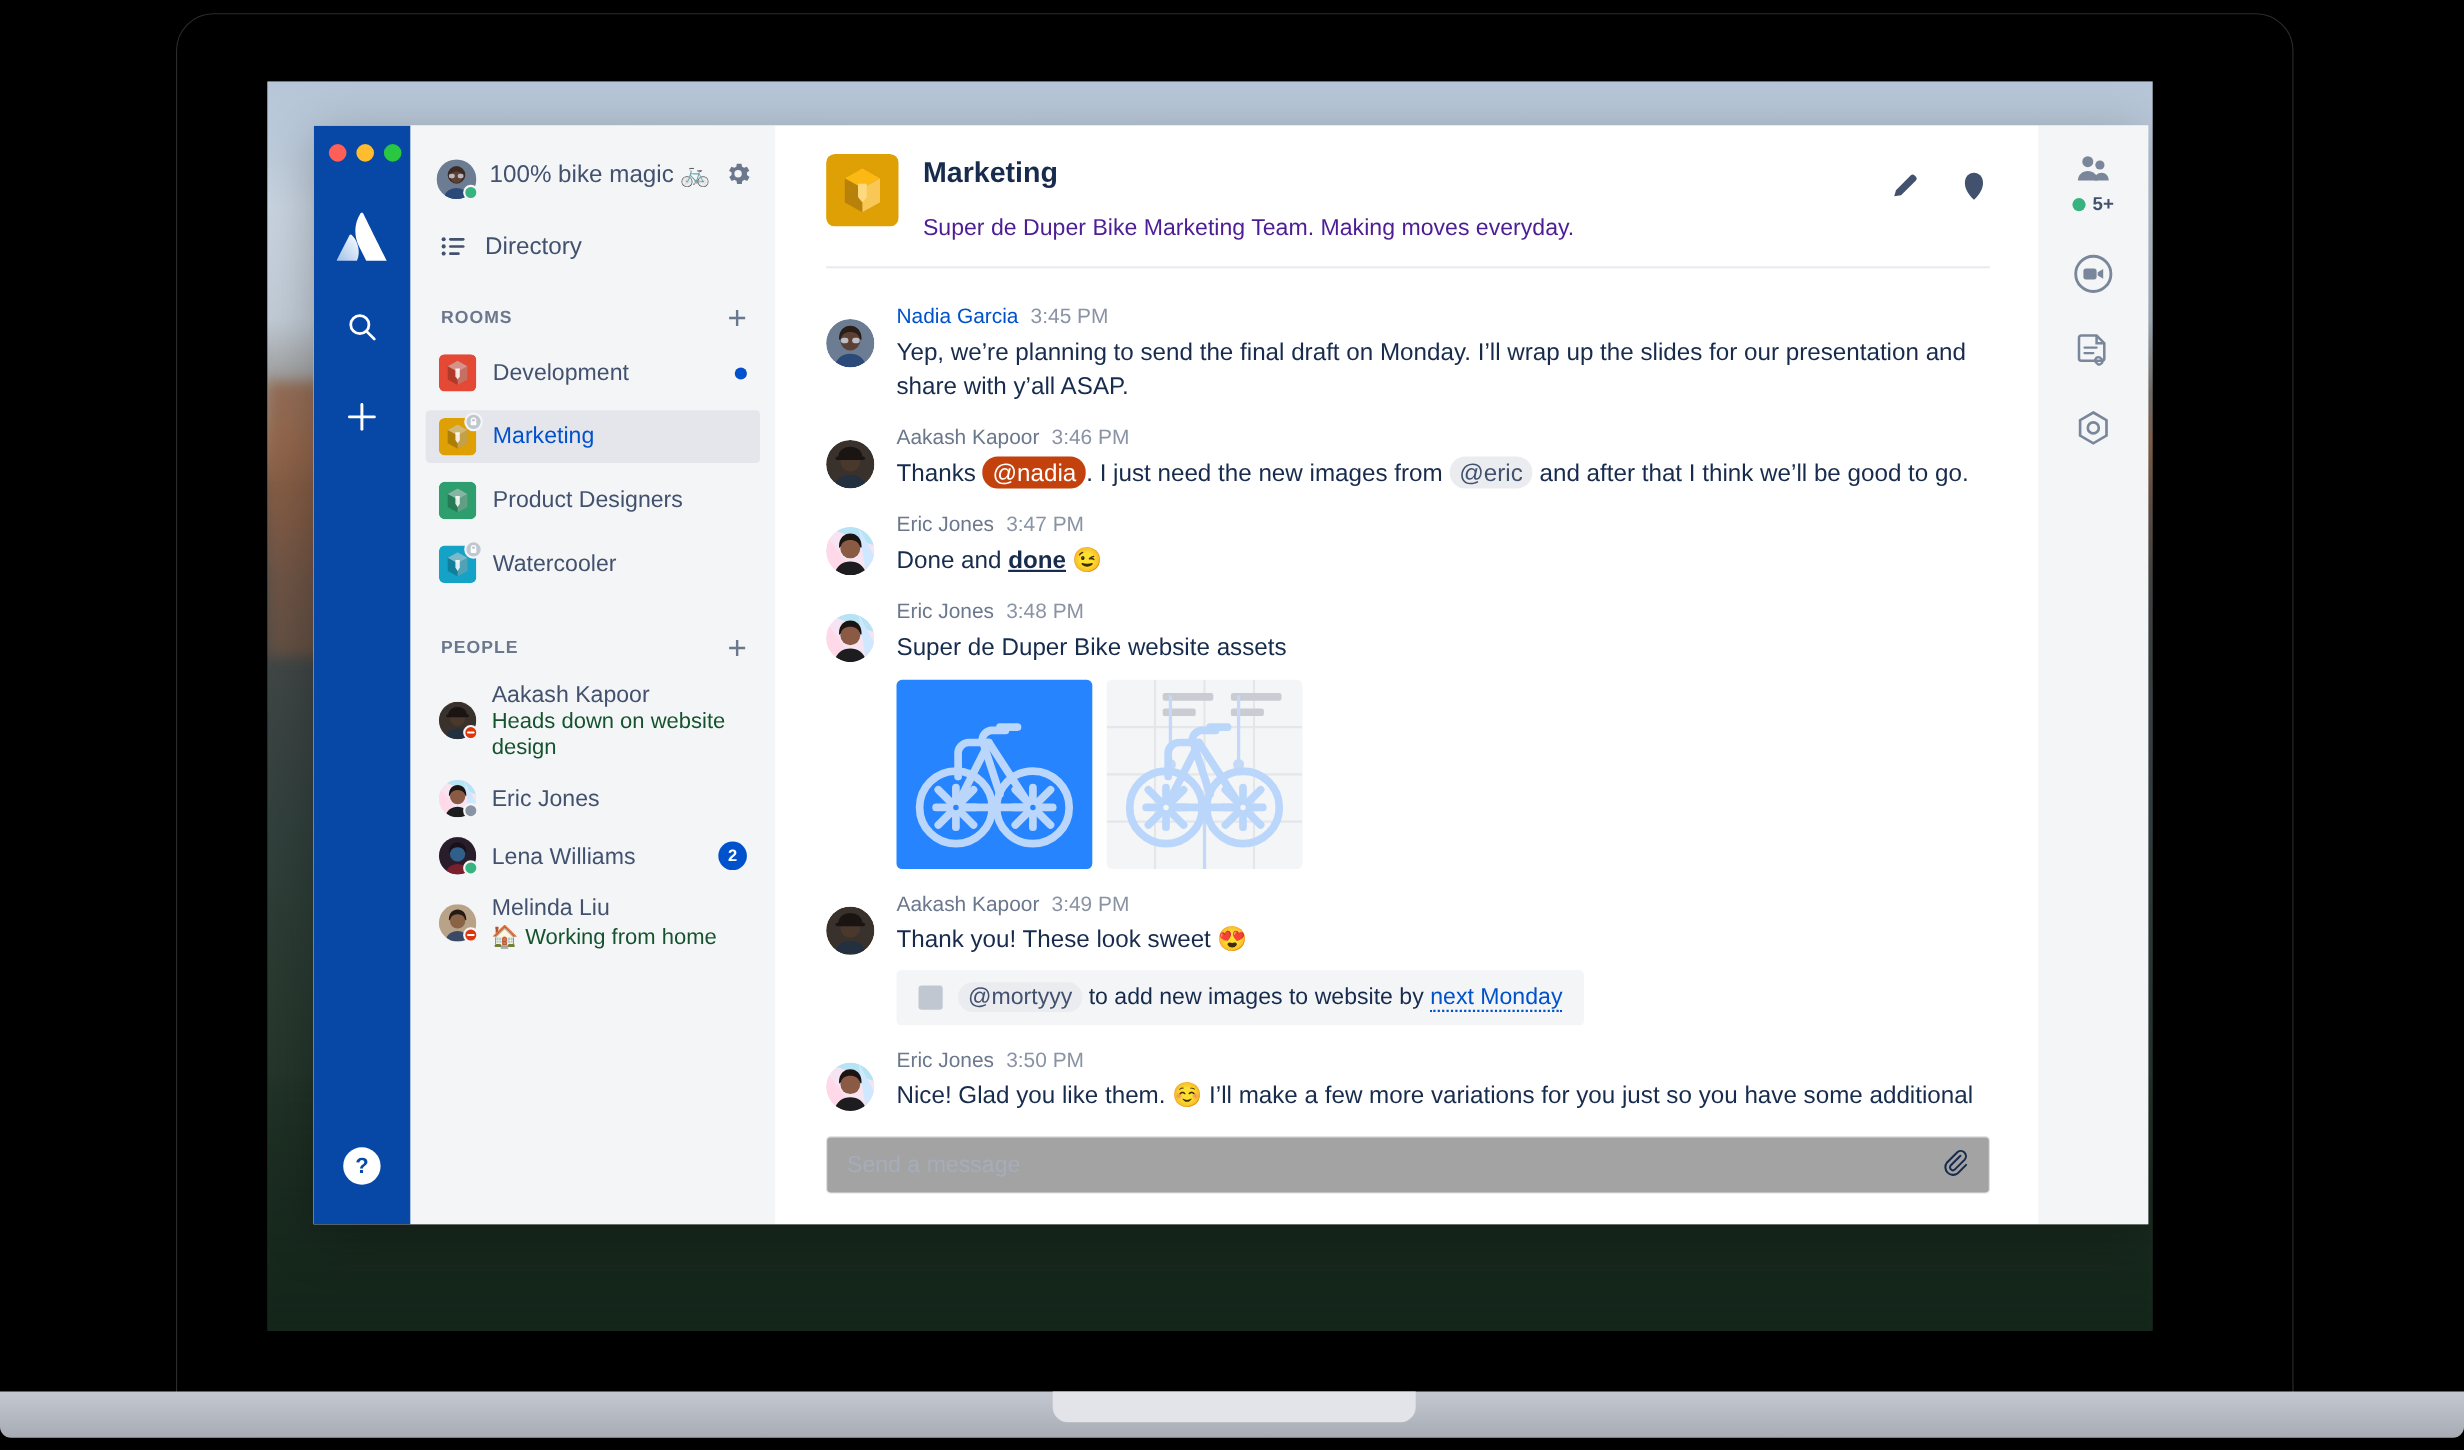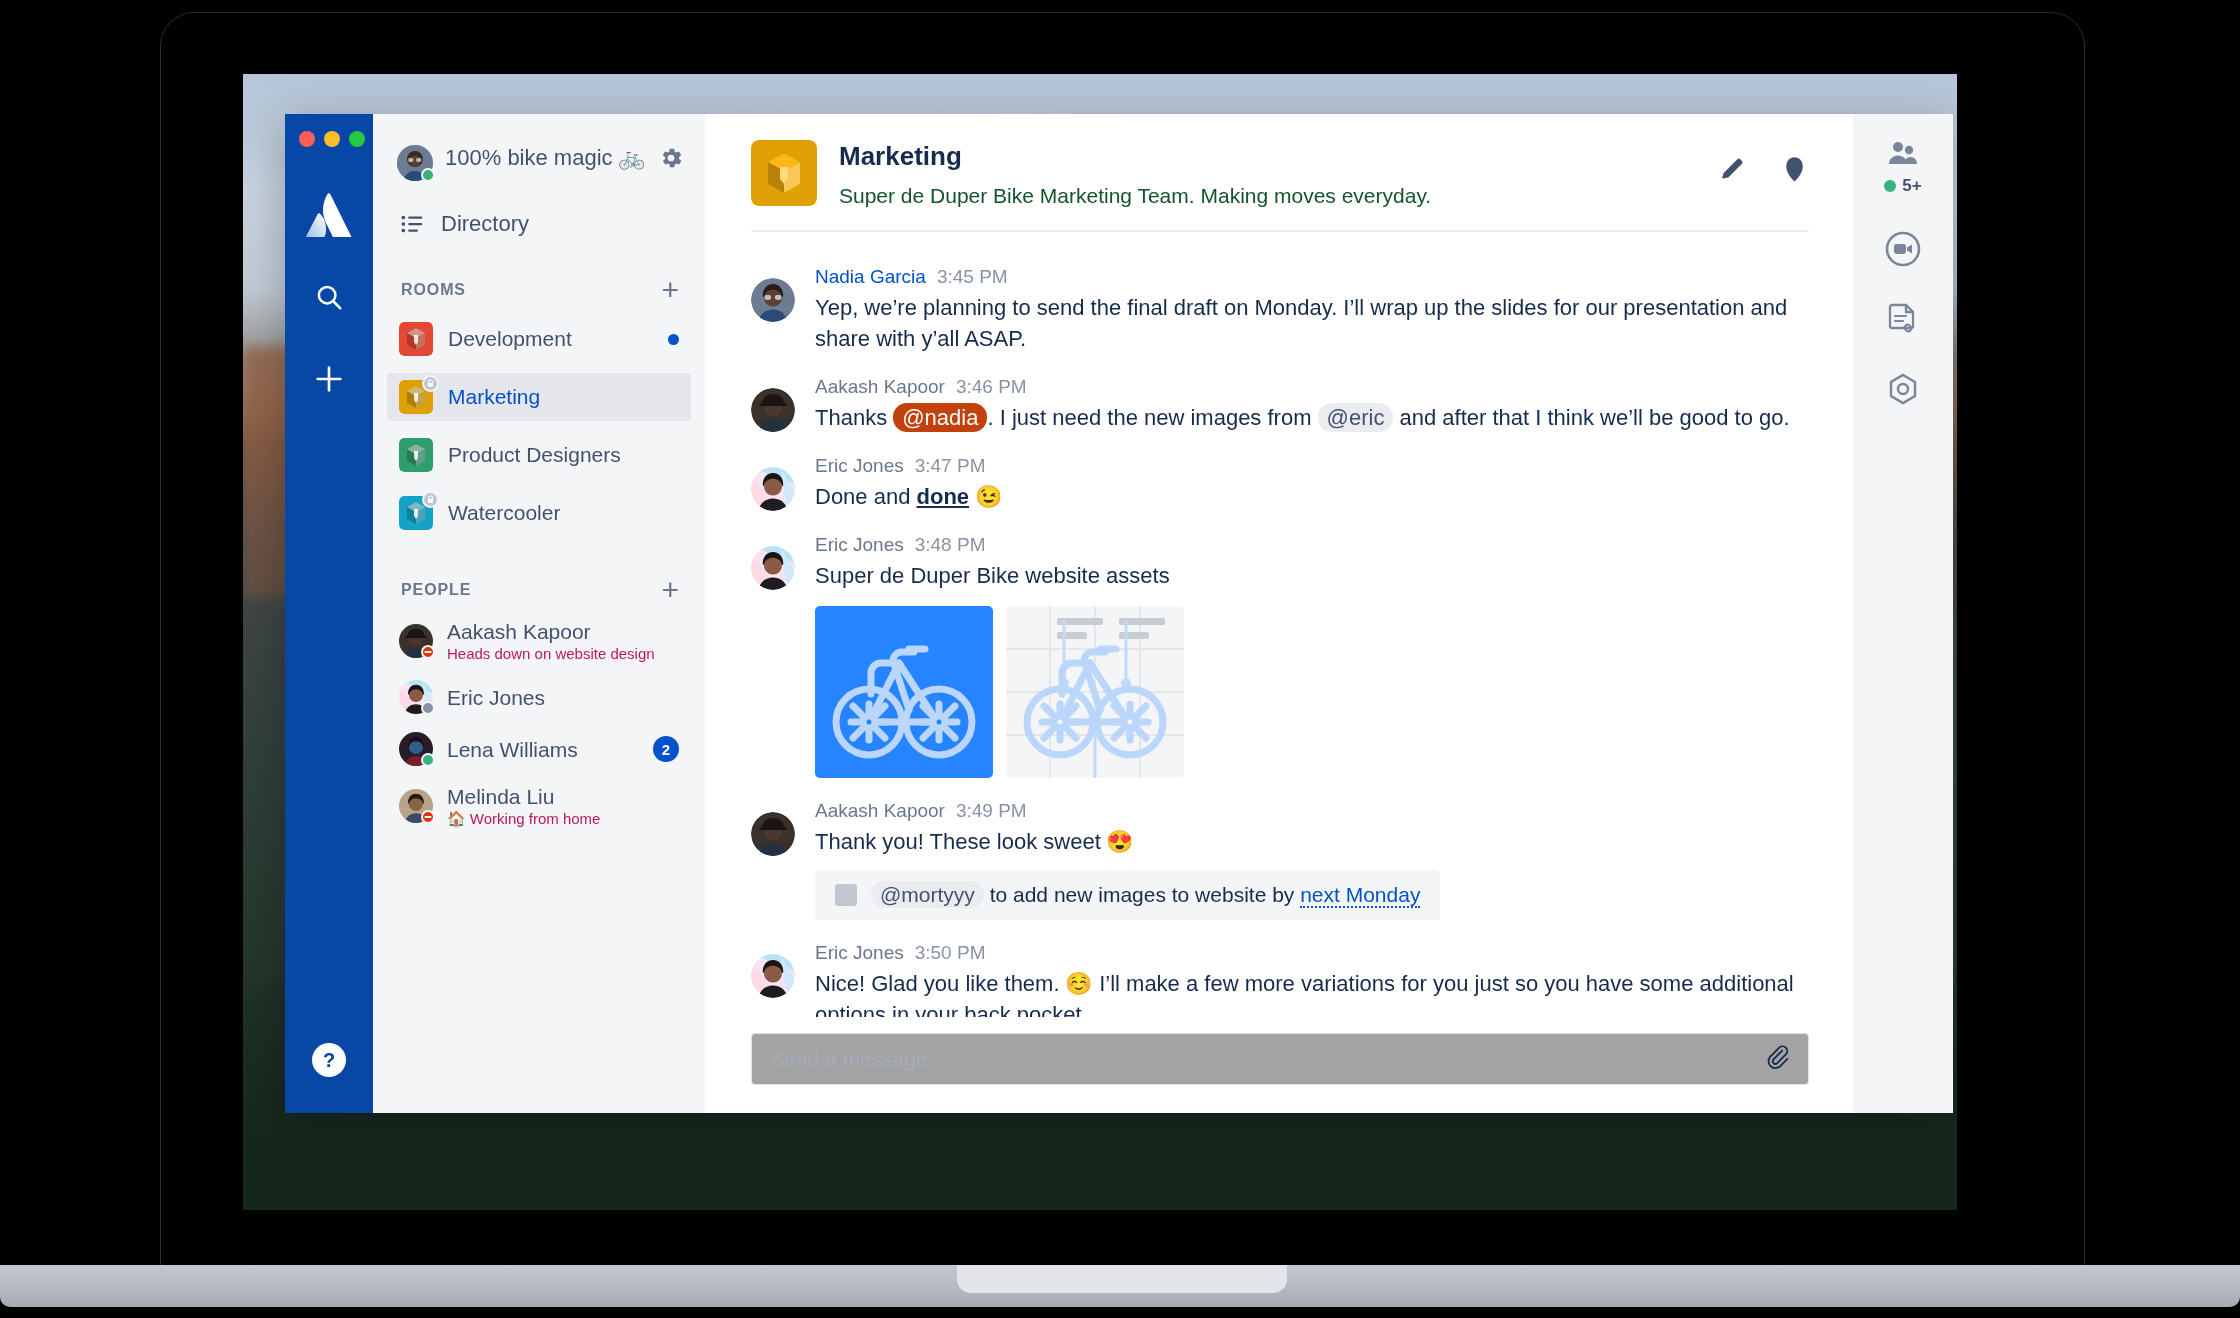--- a/index.html
+++ b/index.html
@@ -160,33 +160,33 @@
   .room-row.active .room-name { color:#0052CC; }
   .unread-dot { width: 11px; height: 11px; border-radius:50%; background:#0052CC; }
 
   .person-row {
     display:flex; align-items:center; gap:14px;
     margin: 10px 14px 0 14px; padding: 4px 12px; border-radius: 4px; cursor:pointer;
   }
   .person-avatar-wrap { position:relative; width:34px; height:34px; flex:0 0 34px; }
   .person-meta { flex: 1; min-width: 0; }
   .person-name { font-size: 21px; color:#42526E; line-height: 1.2; }
-  .person-status { font-size: 15px; color:#be185d; margin-top: 1px; }
+  .person-status { font-size: 20px; color:#14532d; margin-top: 1px; }
   .badge-count {
     min-width: 26px; height: 26px; padding: 0 7px; border-radius:13px; background:#0052CC;
     color:#fff; font-size:15px; font-weight:bold; display:flex; align-items:center; justify-content:center;
   }
 
   
   #chat { flex: 1; display:flex; flex-direction:column; background:#fff; min-width: 0; }
   .chat-head { padding: 26px 44px 0 46px; }
   .chat-head-inner { display:flex; align-items:flex-start; gap: 22px; }
   .room-avatar { width:66px; height:66px; border-radius:8px; flex:0 0 66px; }
   .chat-title { font-size: 26px; color:#172B4D; font-weight: bold; line-height: 1.25; }
-  .chat-sub { font-size: 21px; color:#14532d; margin-top: 11px; }
+  .chat-sub { font-size: 21px; color:#4c1d95; margin-top: 23px; }
   .head-actions { display:flex; gap: 32px; align-items:center; padding-top: 14px; }
   .head-icon { cursor:pointer; }
   .head-divider { height:2px; background:#EBECF0; margin: 22px 44px 0 46px; }
 
   .messages { flex:1; padding: 18px 44px 0 46px; overflow:hidden; }
   .msg { display:flex; gap: 20px; margin-top: 22px; }
   .msg:first-child { margin-top: 16px; }
   .msg-avatar-wrap { width: 44px; height:44px; flex:0 0 44px; margin-top: 12px; }
   .msg-avatar { width:100%; height:100%; border-radius:50%; overflow:hidden; }
   .msg-body { flex:1; min-width:0; }

